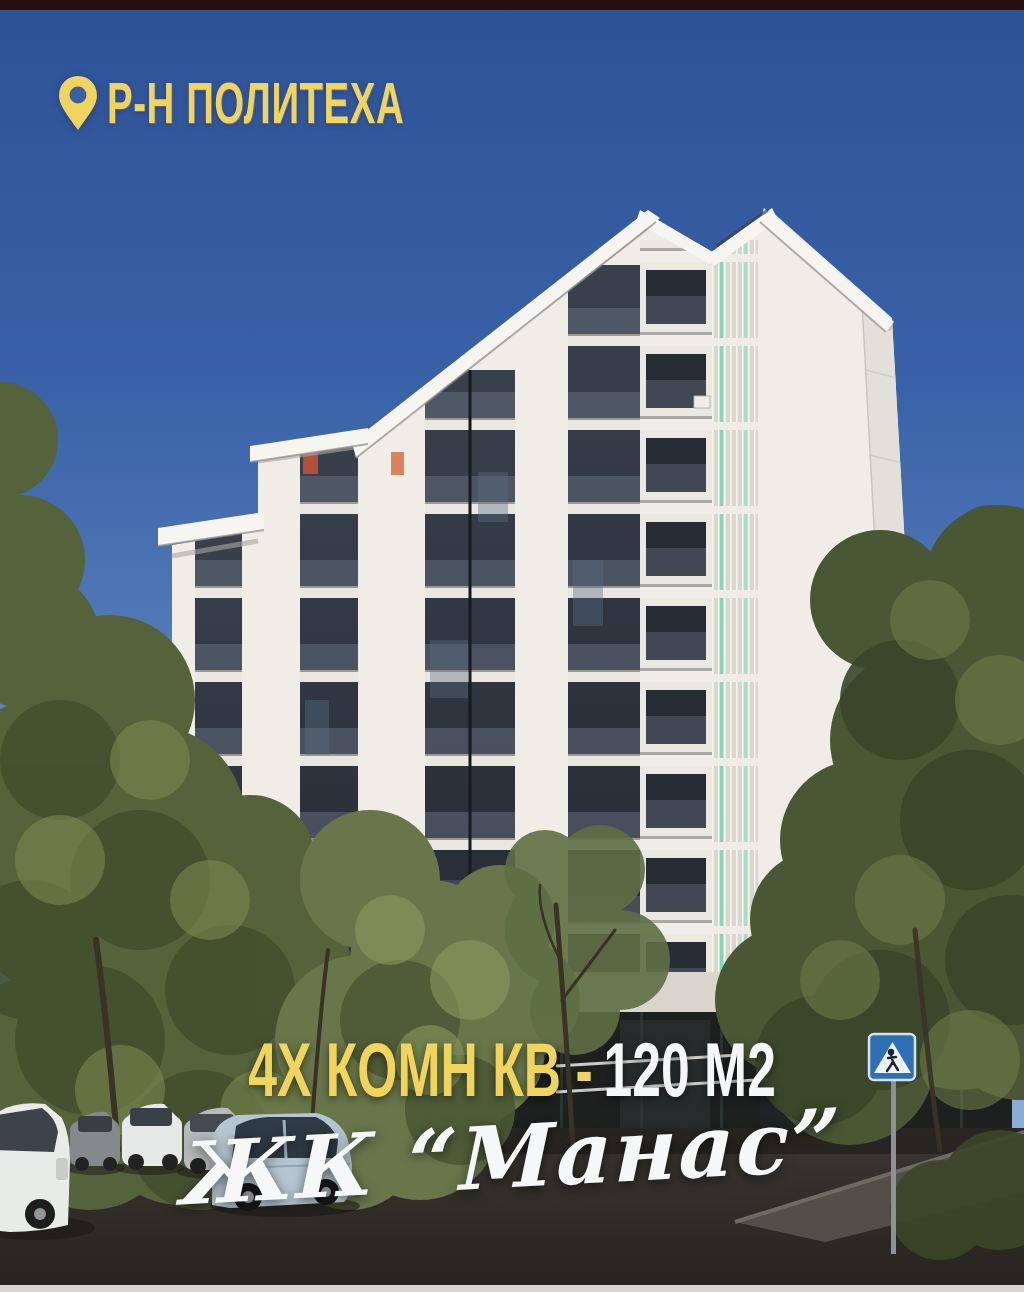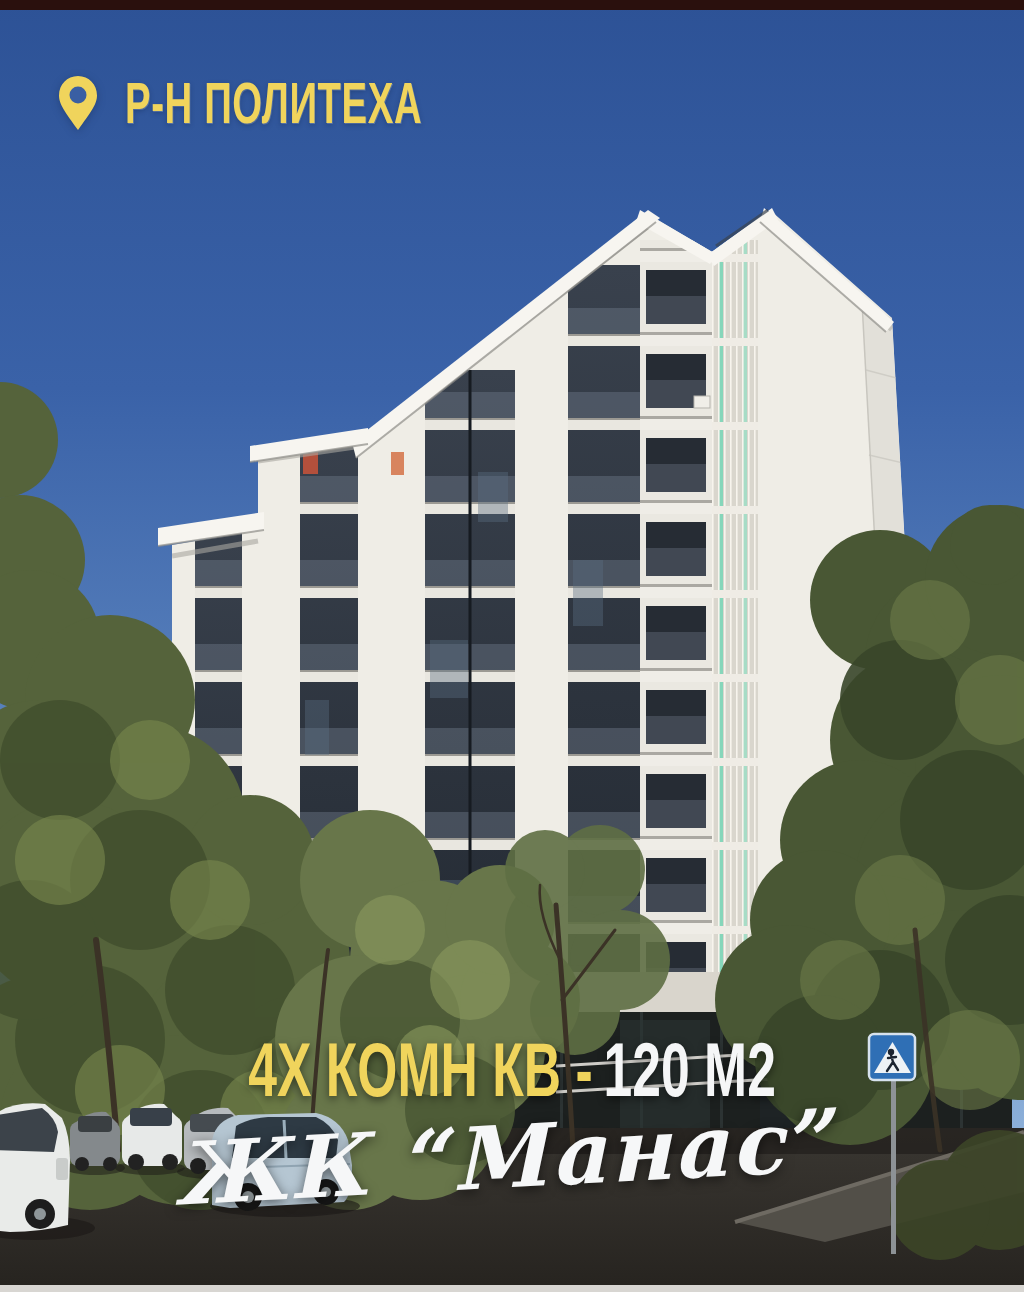--- a/index.html
+++ b/index.html
@@ -3,21 +3,21 @@
 <meta charset="utf-8">
 <style>
   html,body{margin:0;padding:0;background:#111;}
   .stage{
     position:relative;width:1024px;height:1292px;overflow:hidden;
     font-family:"Liberation Sans", sans-serif;background:#3a62a8;
   }
   .stage svg.scene{position:absolute;left:0;top:0;}
   .top-strip{position:absolute;left:0;top:0;width:1024px;height:10px;background:#2a100d;z-index:5;}
   .overlay{position:absolute;z-index:10;}
-  .loc-row{left:56px;top:74px;display:flex;align-items:center;gap:25px;}
+  .loc-row{left:56px;top:74px;display:flex;align-items:center;gap:7px;}
   .loc-text{
     display:inline-block;color:#f0d45c;font-weight:700;font-size:58px;line-height:1;
     transform:scaleX(0.66);transform-origin:left center;letter-spacing:1px;white-space:nowrap;
     text-shadow:0 2px 6px rgba(15,35,75,.35), 1px 1px 0 rgba(255,255,255,.25);
   }
   .price{
     left:58px;top:140px;width:322px;text-align:right;
   }
   .price span{
     display:inline-block;color:#f3f4f6;font-weight:700;font-size:62px;line-height:1;

